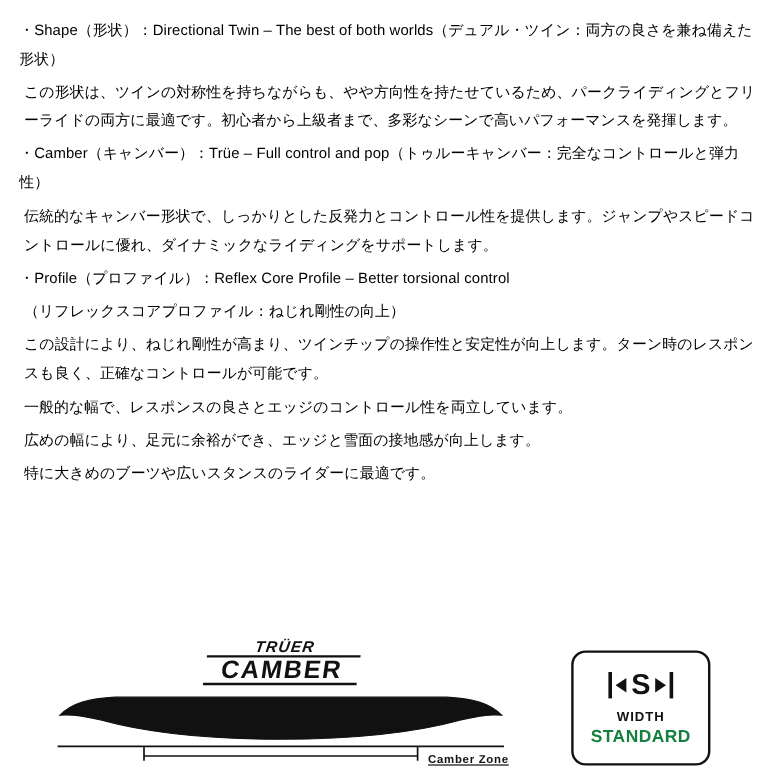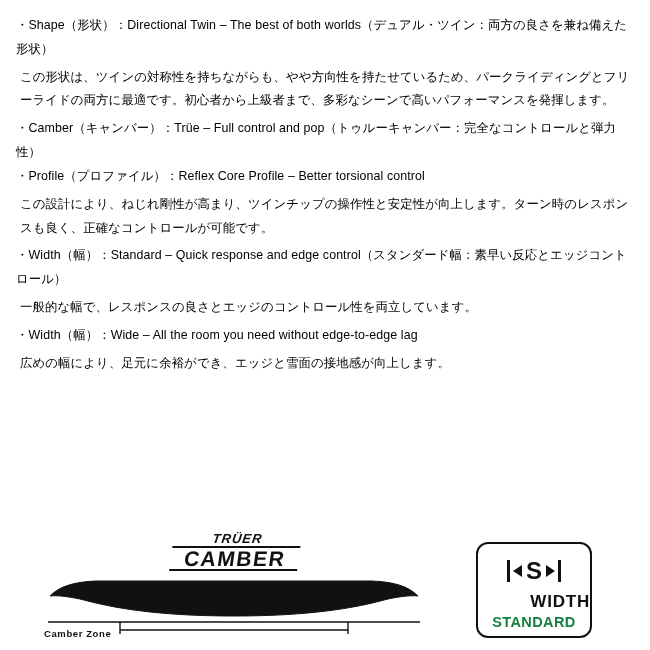--- a/index.html
+++ b/index.html
@@ -80,25 +80,26 @@
   .board-svg {
     position: absolute;
     left: 0;
     top: 34px;
   }
   .camber-zone-label {
     position: absolute;
     left: 0;
     top: 96px;
     width: 380px;
-    text-align: left;
+    text-align: right;
     font-size: 9.5px;
     font-weight: bold;
     letter-spacing: 0.6px;
     color: #111;
+    text-decoration: underline;
   }
   
   .width-badge {
     position: absolute;
     right: 58px;
     bottom: 12px;
     width: 116px;
     height: 96px;
     border: 2px solid #111;
     border-radius: 12px;
@@ -133,50 +134,50 @@
     border-left: 9px solid #111;
   }
   .width-badge .glyph .letter {
     font-size: 24px;
     font-weight: bold;
     line-height: 24px;
     color: #111;
     margin: 0 1px;
   }
   .width-badge .t1 {
-    font-size: 17px;
+    font-size: 11px;
     font-weight: bold;
     letter-spacing: 0.8px;
     margin-top: 6px;
     color: #111;
-    text-align: right;
   }
   .width-badge .t2 {
     font-size: 14.5px;
     font-weight: bold;
     letter-spacing: 0.4px;
     margin-top: 2px;
     color: #15803d;
   }
 </style>
 </head>
 <body>
 
 <div class="page">
 
   <div class="text-block">
     <p class="para bullet-para">・Shape（形状）：Directional Twin – The best of both worlds（デュアル・ツイン：両方の良さを兼ね備えた形状）</p>
     <p class="para">この形状は、ツインの対称性を持ちながらも、やや方向性を持たせているため、パークライディングとフリーライドの両方に最適です。初心者から上級者まで、多彩なシーンで高いパフォーマンスを発揮します。</p>
     <p class="para bullet-para">・Camber（キャンバー）：Trüe – Full control and pop（トゥルーキャンバー：完全なコントロールと弾力性）</p>
+    <p class="para">伝統的なキャンバー形状で、しっかりとした反発力とコントロール性を提供します。ジャンプやスピードコントロールに優れ、ダイナミックなライディングをサポートします。</p>
     <p class="para bullet-para">・Profile（プロファイル）：Reflex Core Profile – Better torsional control</p>
+    <p class="para">（リフレックスコアプロファイル：ねじれ剛性の向上）</p>
     <p class="para">この設計により、ねじれ剛性が高まり、ツインチップの操作性と安定性が向上します。ターン時のレスポンスも良く、正確なコントロールが可能です。</p>
-    <p class="para bullet-para">・Width（幅）：Standard – Quick response and edge control（スタンダード幅：素早い反応とエッジコントロール）</p>
     <p class="para">一般的な幅で、レスポンスの良さとエッジのコントロール性を両立しています。</p>
-    <p class="para bullet-para">・Width（幅）：Wide – All the room you need without edge-to-edge lag</p>
     <p class="para">広めの幅により、足元に余裕ができ、エッジと雪面の接地感が向上します。</p>
+    <p class="para">特に大きめのブーツや広いスタンスのライダーに最適です。</p>
   </div>
 
   <div class="figures">
 
     <div class="camber-fig">
       <div class="camber-logo">
         <div class="l1">TRÜER</div>
         <div class="l2">CAMBER</div>
       </div>
 

